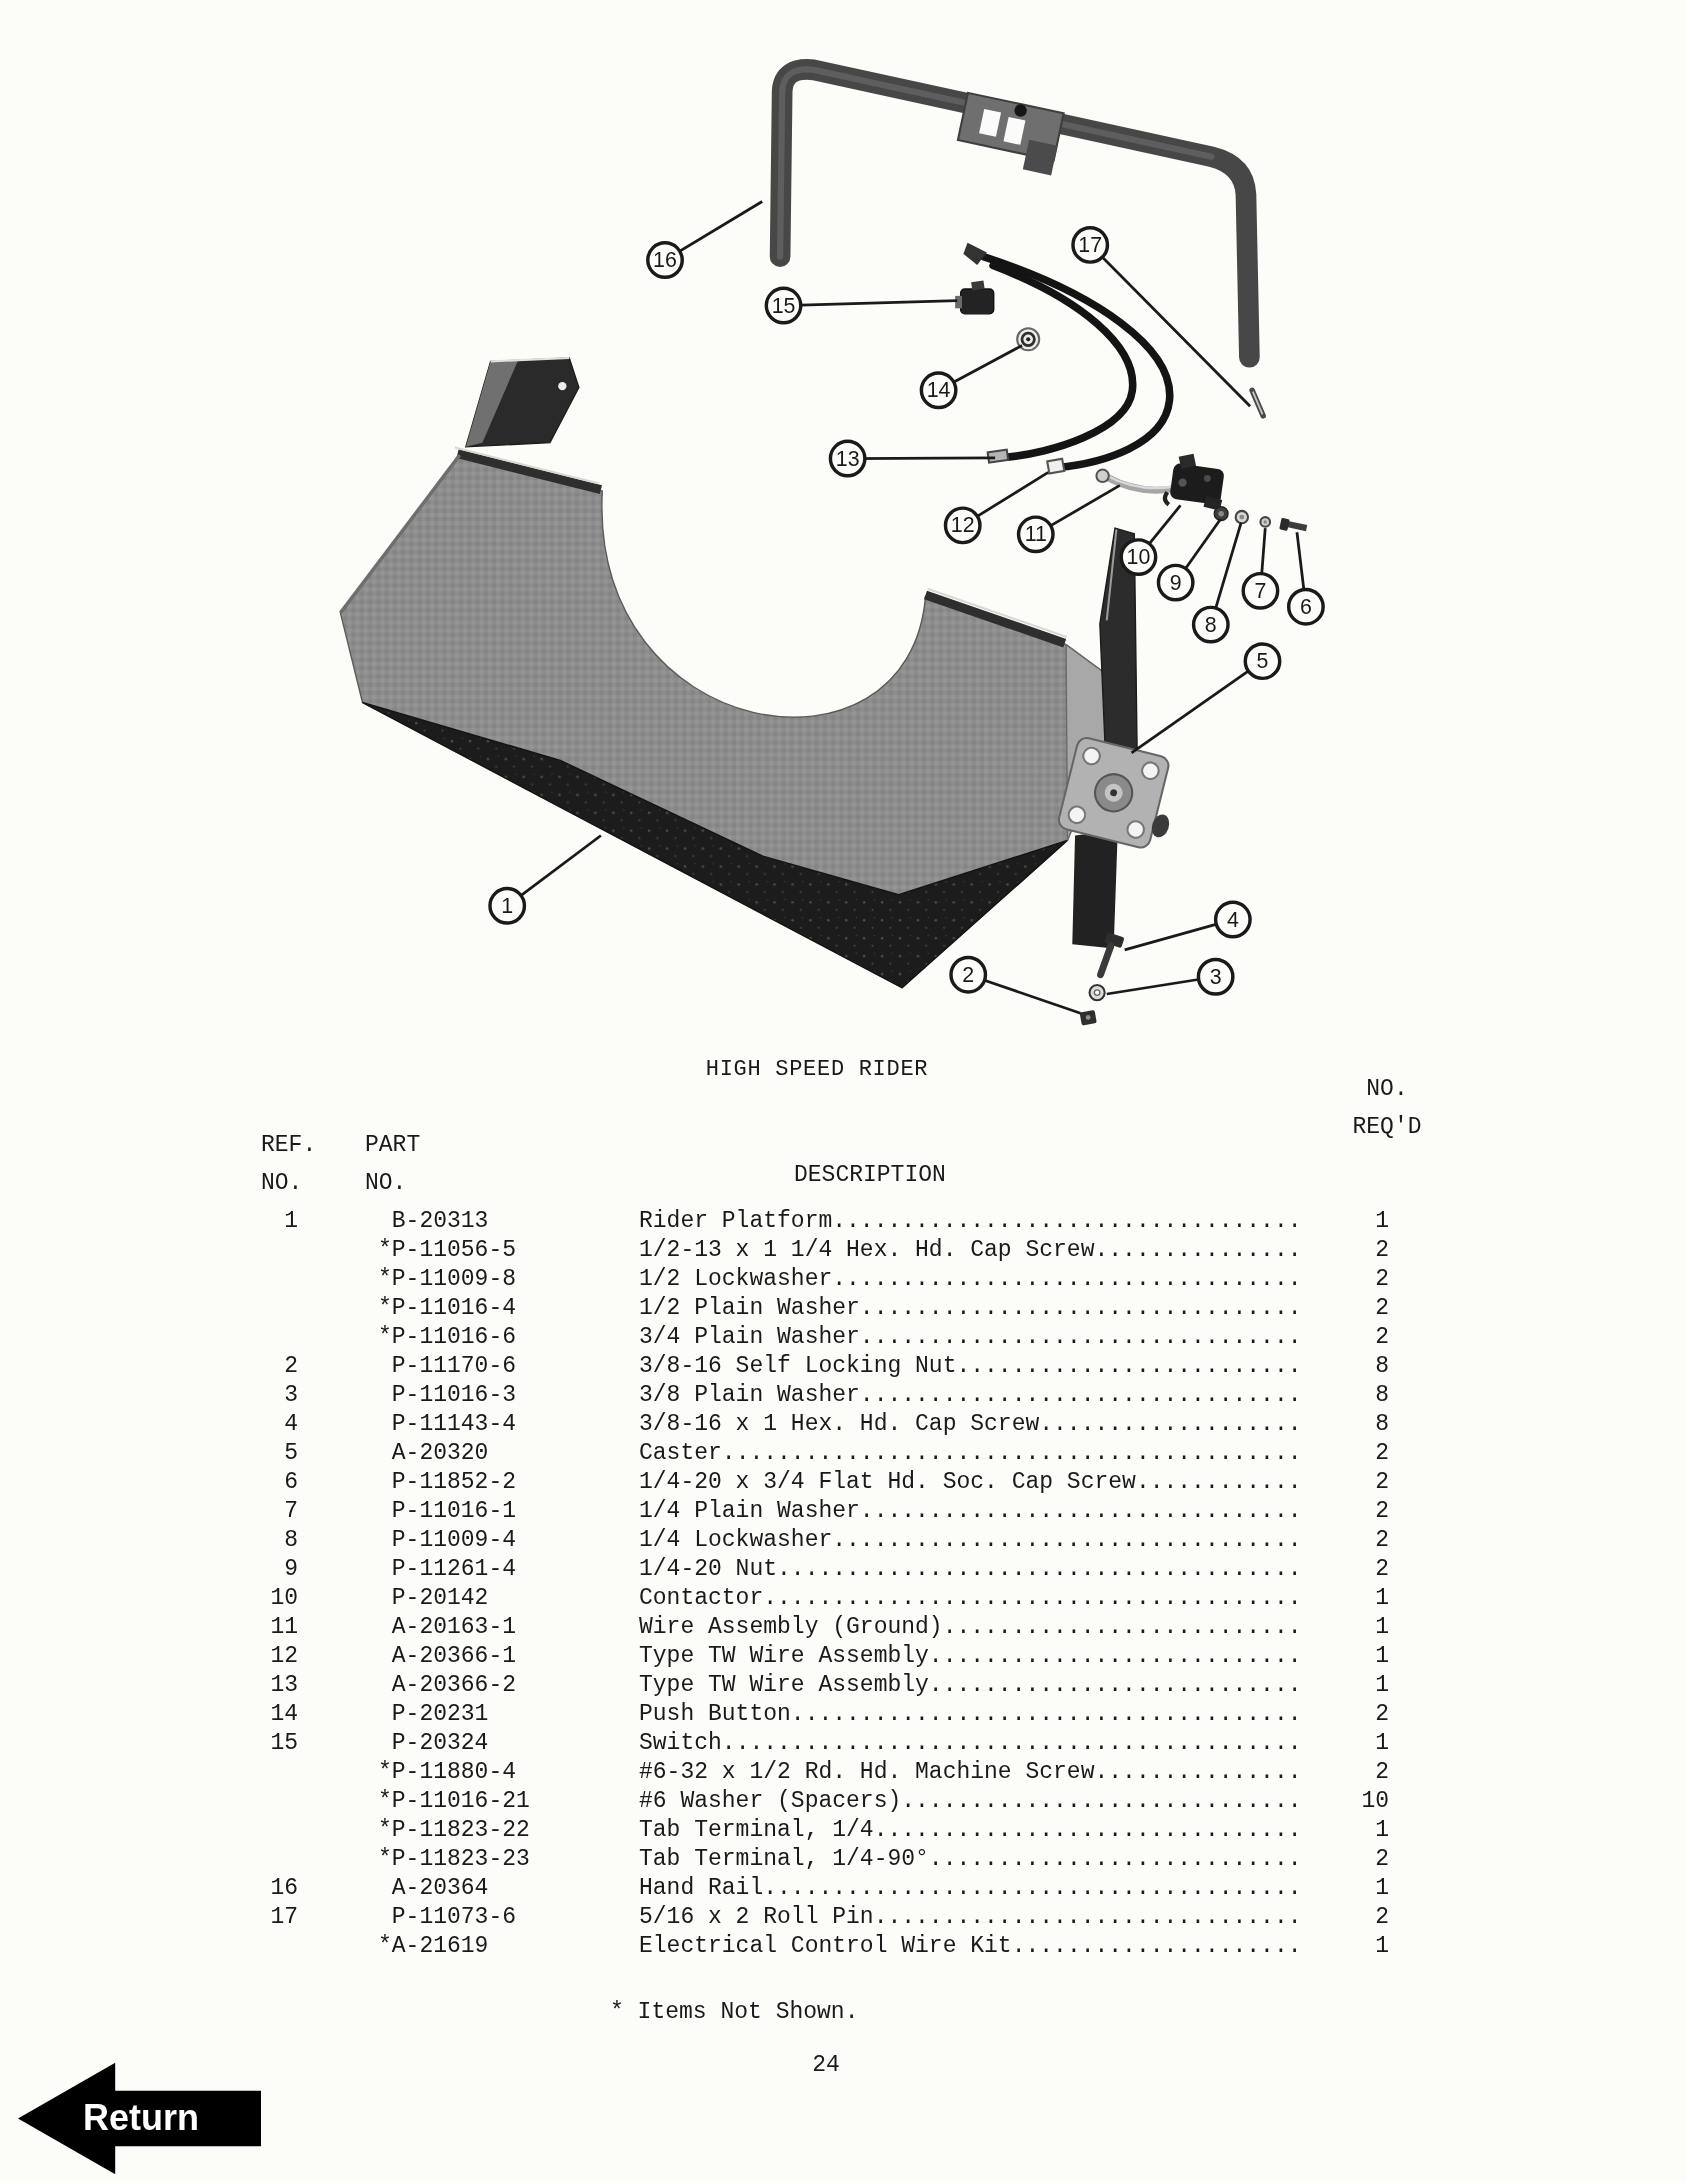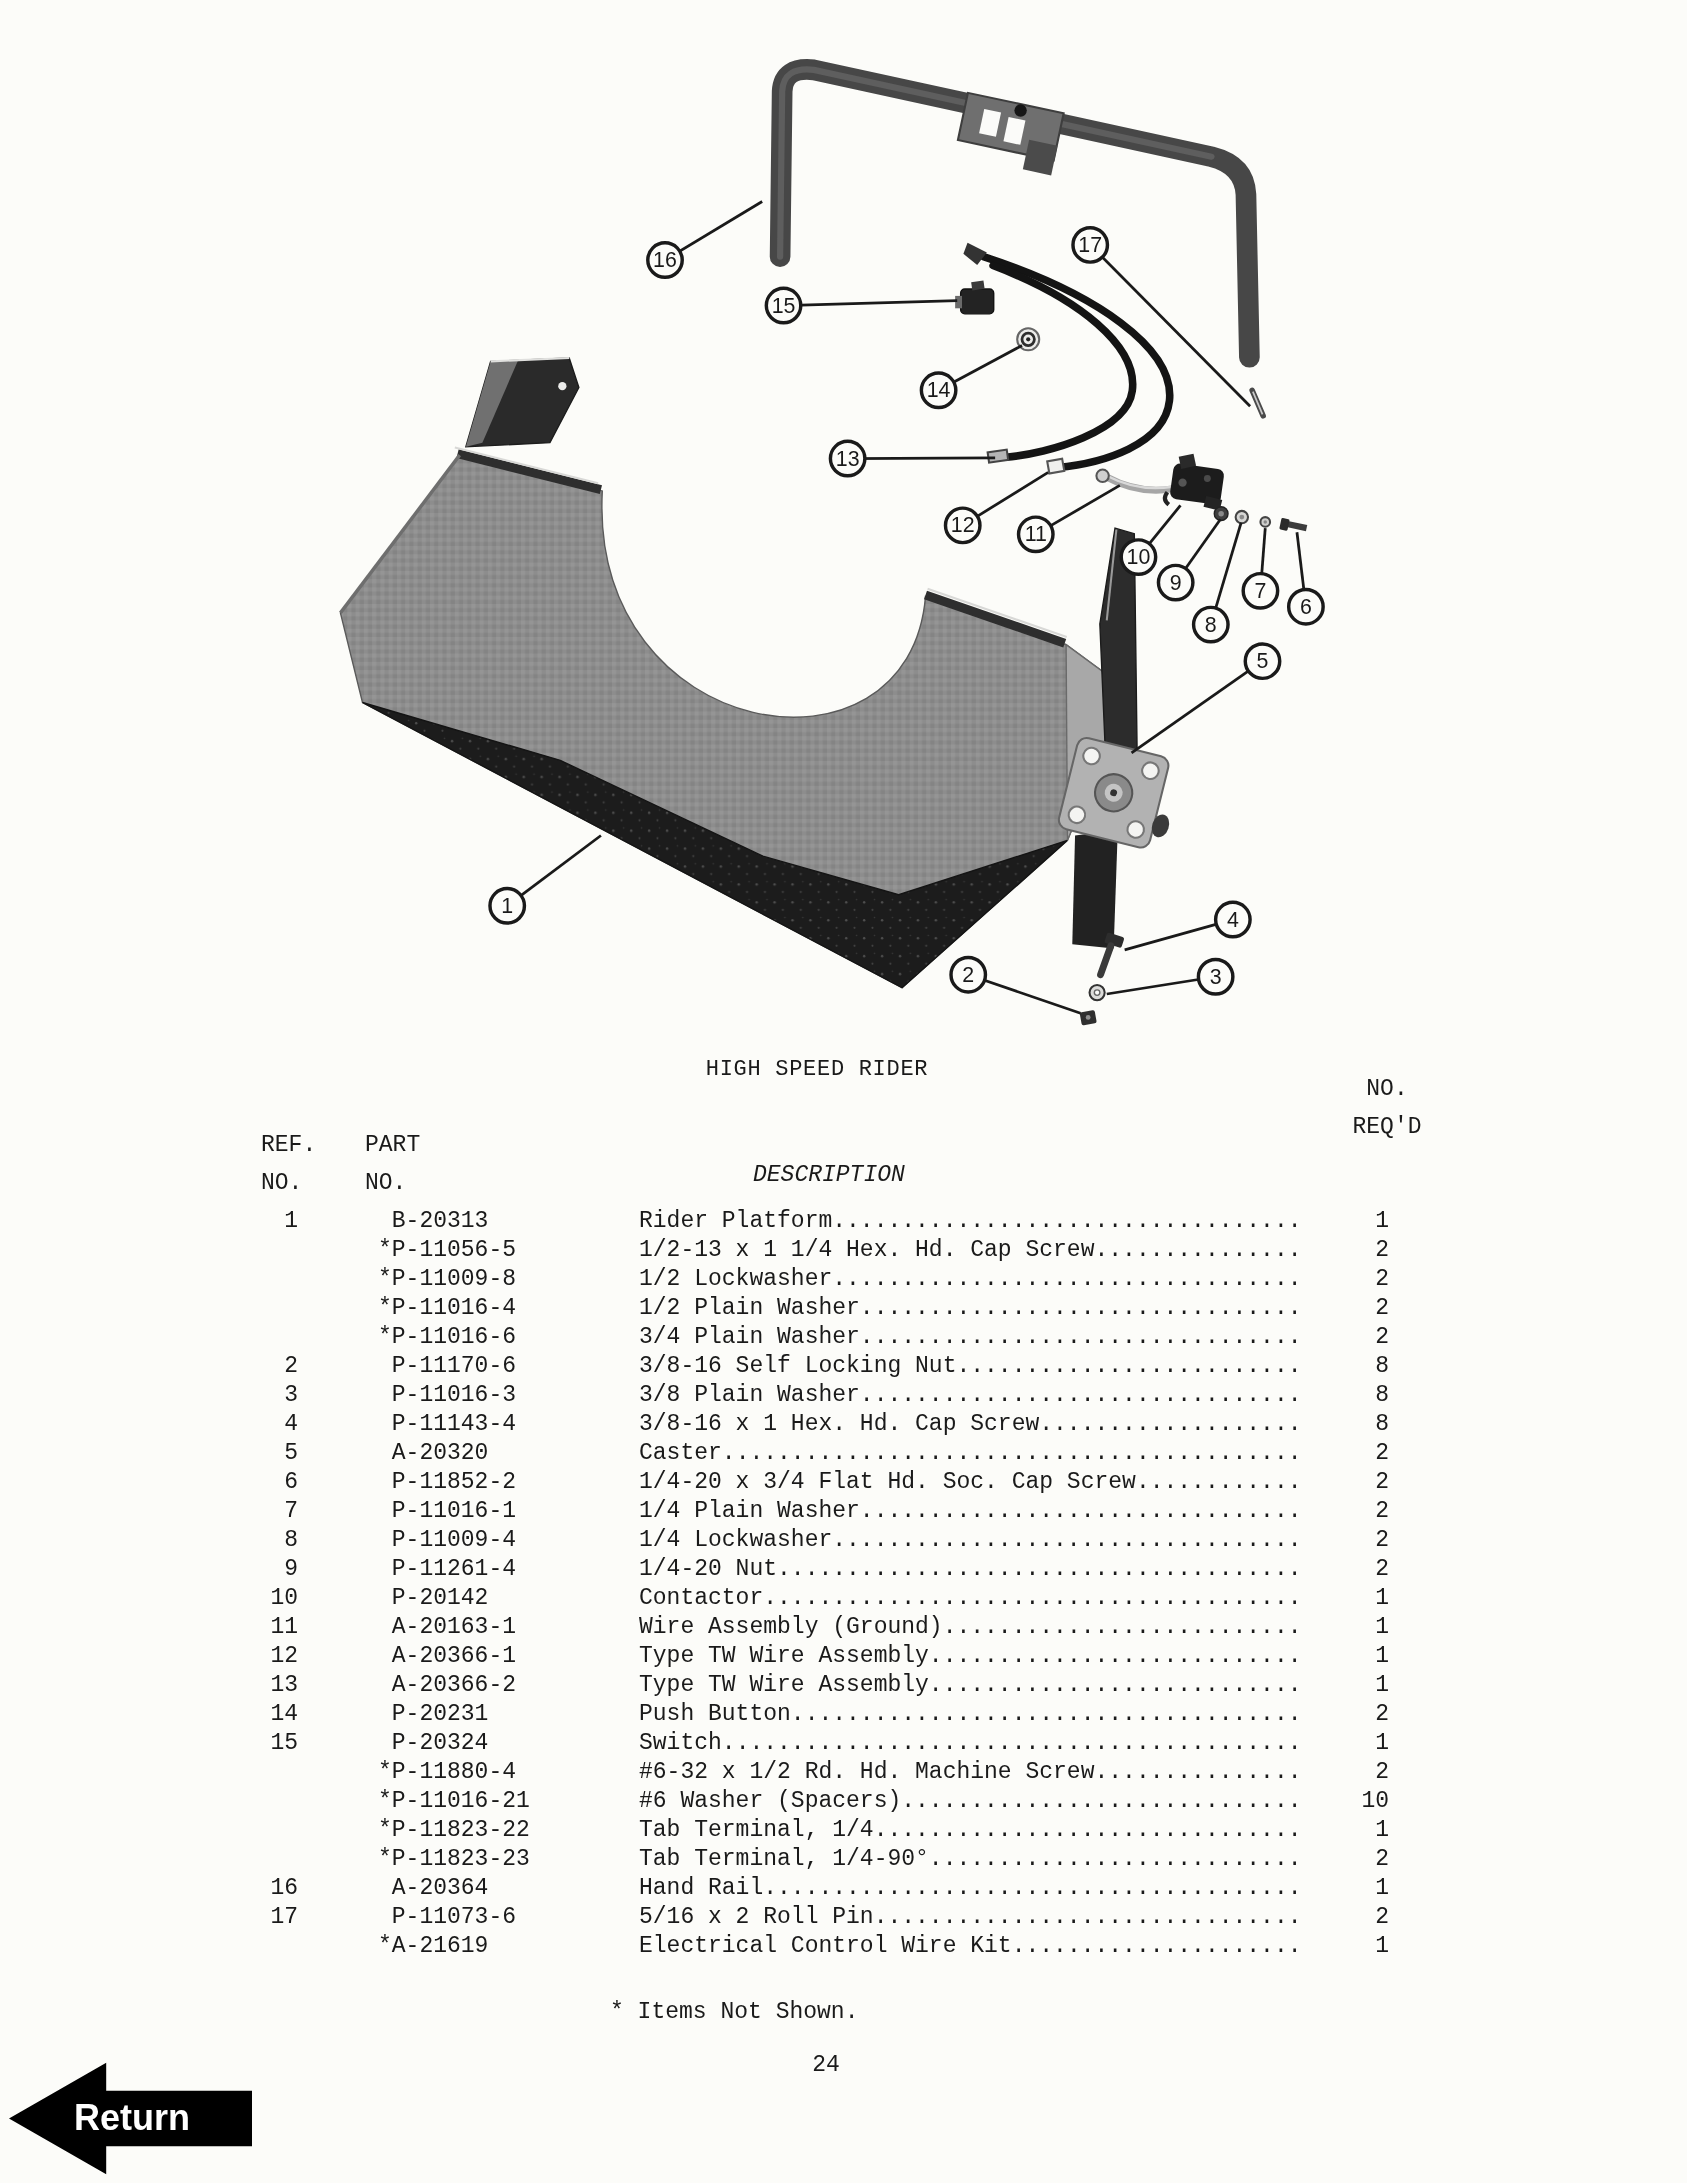--- a/index.html
+++ b/index.html
@@ -13,33 +13,33 @@
     overflow:hidden;
   }
   .diagram{position:absolute;left:0;top:0;}
   .title{
     position:absolute;left:662px;top:1057px;width:310px;text-align:center;
     font-size:22px;letter-spacing:0.7px;white-space:nowrap;
   }
   .hdr{position:absolute;font-size:23px;line-height:38px;white-space:pre;}
   .hdr-ref{left:261px;top:1126px;}
   .hdr-part{left:365px;top:1126px;}
-  .hdr-desc{left:753px;top:1156px;font-style:italic;}
+  .hdr-desc{left:794px;top:1156px;}
   .hdr-qty{left:1342px;top:1070px;width:90px;text-align:center;}
   .rows{position:absolute;left:207px;top:1207px;width:1182px;font-size:23px;}
   .row{display:flex;line-height:29px;height:29px;white-space:pre;}
   .c-ref{flex:0 0 91px;text-align:right;}
   .c-part{flex:0 0 245px;margin-left:80px;}
   .c-desc{flex:0 0 auto;margin-left:16px;}
   .c-dots{flex:1 1 0;overflow:hidden;white-space:nowrap;margin-right:48px;}
   .c-qty{flex:0 0 34px;text-align:right;}
   .footnote{position:absolute;left:610px;top:1999px;font-size:23px;}
   .pagenum{position:absolute;left:795px;top:2052px;width:62px;text-align:center;font-size:23px;}
   .return-btn{
-    position:absolute;left:9px;top:2058px;width:243px;height:121px;background:#000;
+    position:absolute;left:18px;top:2058px;width:243px;height:121px;background:#000;
     clip-path:polygon(0 50%,40% 4%,40% 27%,100% 27%,100% 73%,40% 73%,40% 96%);
     cursor:pointer;border:none;
   }
   .return-btn span{
     position:absolute;left:65px;top:50%;transform:translateY(-52%);
     color:#ffffff;font-family:"Liberation Sans",sans-serif;font-weight:700;font-size:36px;
   }
   .callout-text{font-family:"Liberation Sans",sans-serif;font-size:31px;}
 </style>
 </head>

